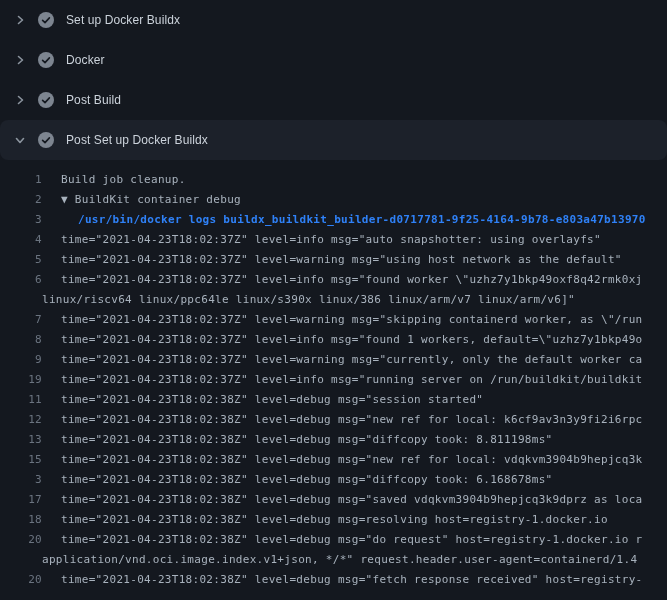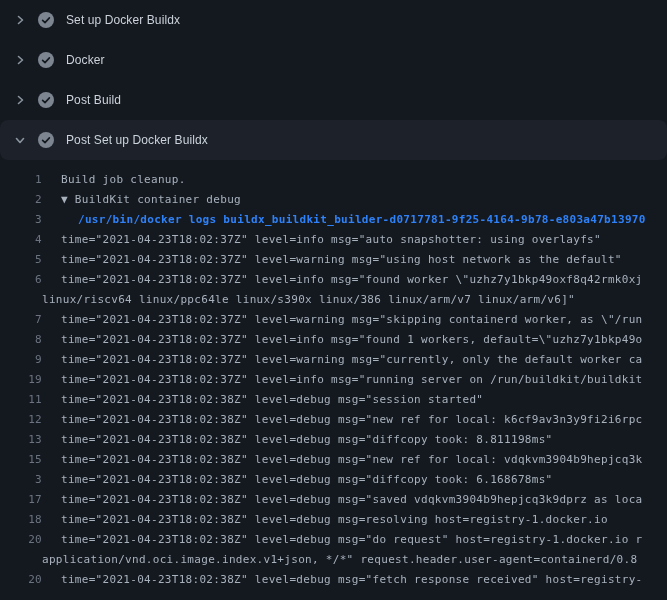--- a/index.html
+++ b/index.html
@@ -218,21 +218,21 @@
       <div class="log-line plain">
     <span class="line-number">18</span>
     <span class="line-text">time="2021-04-23T18:02:38Z" level=debug msg=resolving host=registry-1.docker.io</span>
   </div>
       <div class="log-line plain">
     <span class="line-number">20</span>
     <span class="line-text">time="2021-04-23T18:02:38Z" level=debug msg="do request" host=registry-1.docker.io r</span>
   </div>
       <div class="log-line continuation">
     <span class="line-number"></span>
-    <span class="line-text">application/vnd.oci.image.index.v1+json, */*" request.header.user-agent=containerd/0.8</span>
+    <span class="line-text">application/vnd.oci.image.index.v1+json, */*" request.header.user-agent=containerd/1.4</span>
   </div>
       <div class="log-line plain">
     <span class="line-number">20</span>
     <span class="line-text">time="2021-04-23T18:02:38Z" level=debug msg="fetch response received" host=registry-</span>
   </div>
     </div>
 
 </div>
 
 </body></html>

